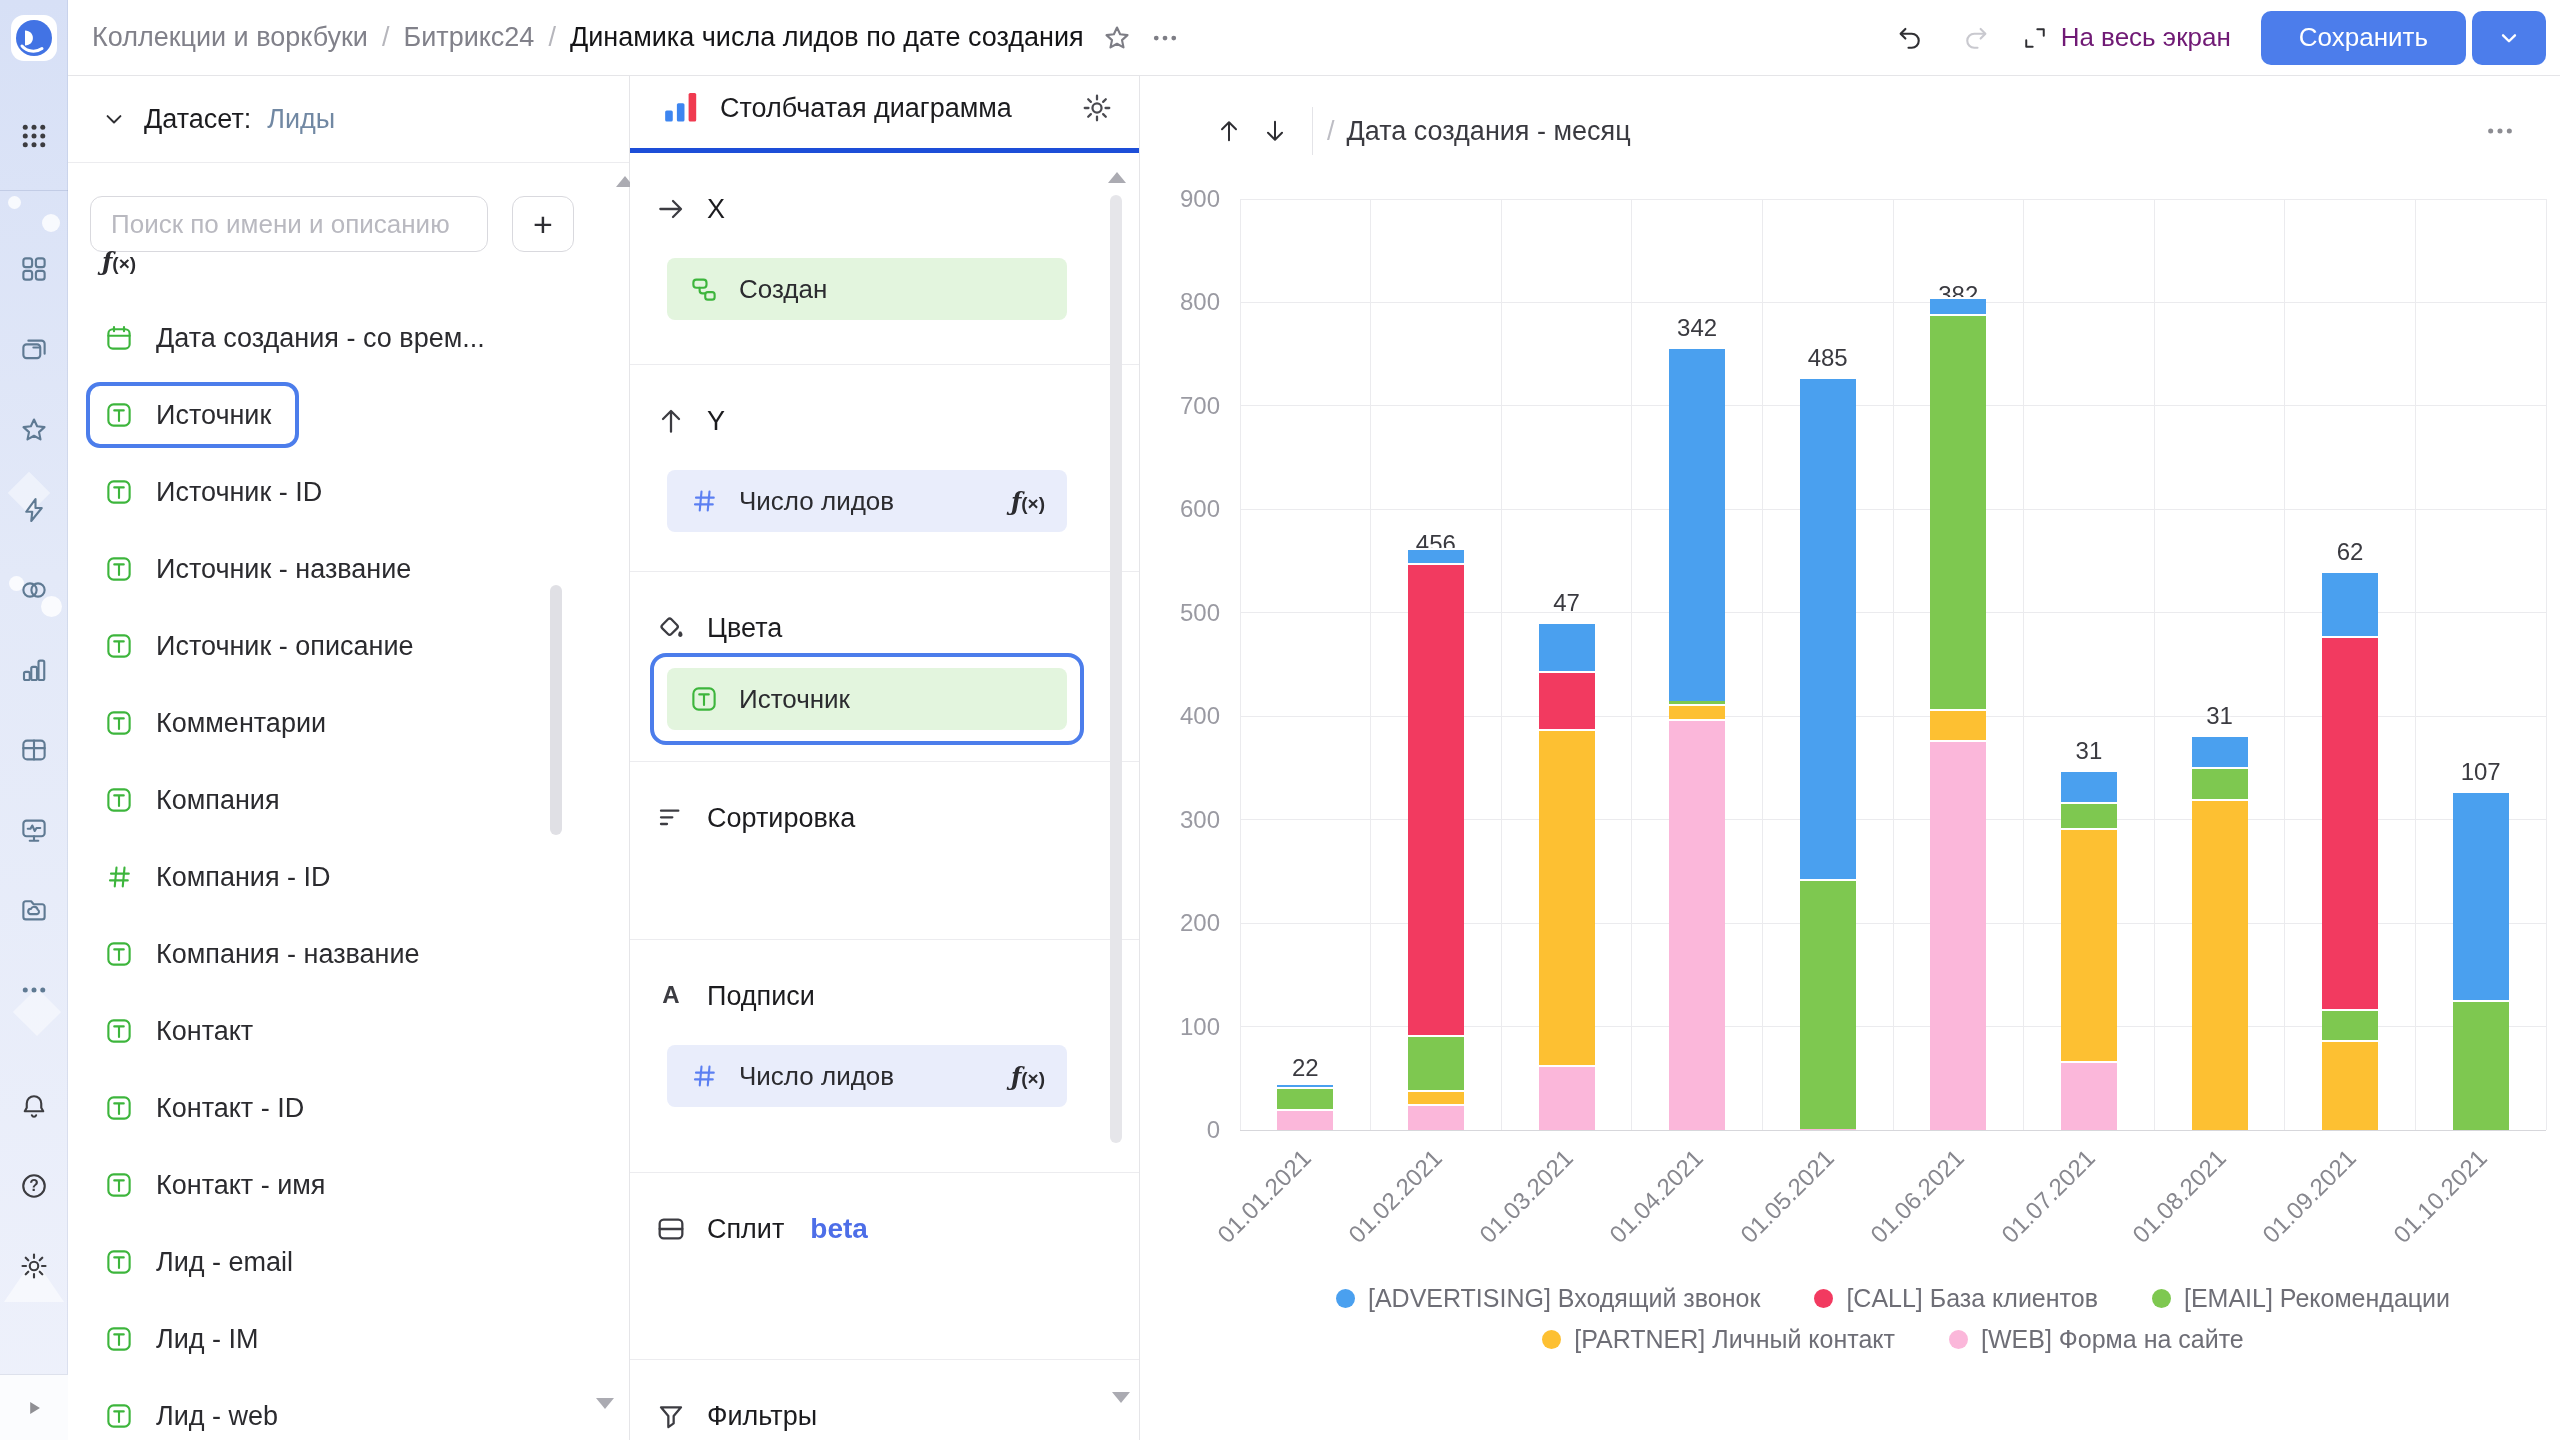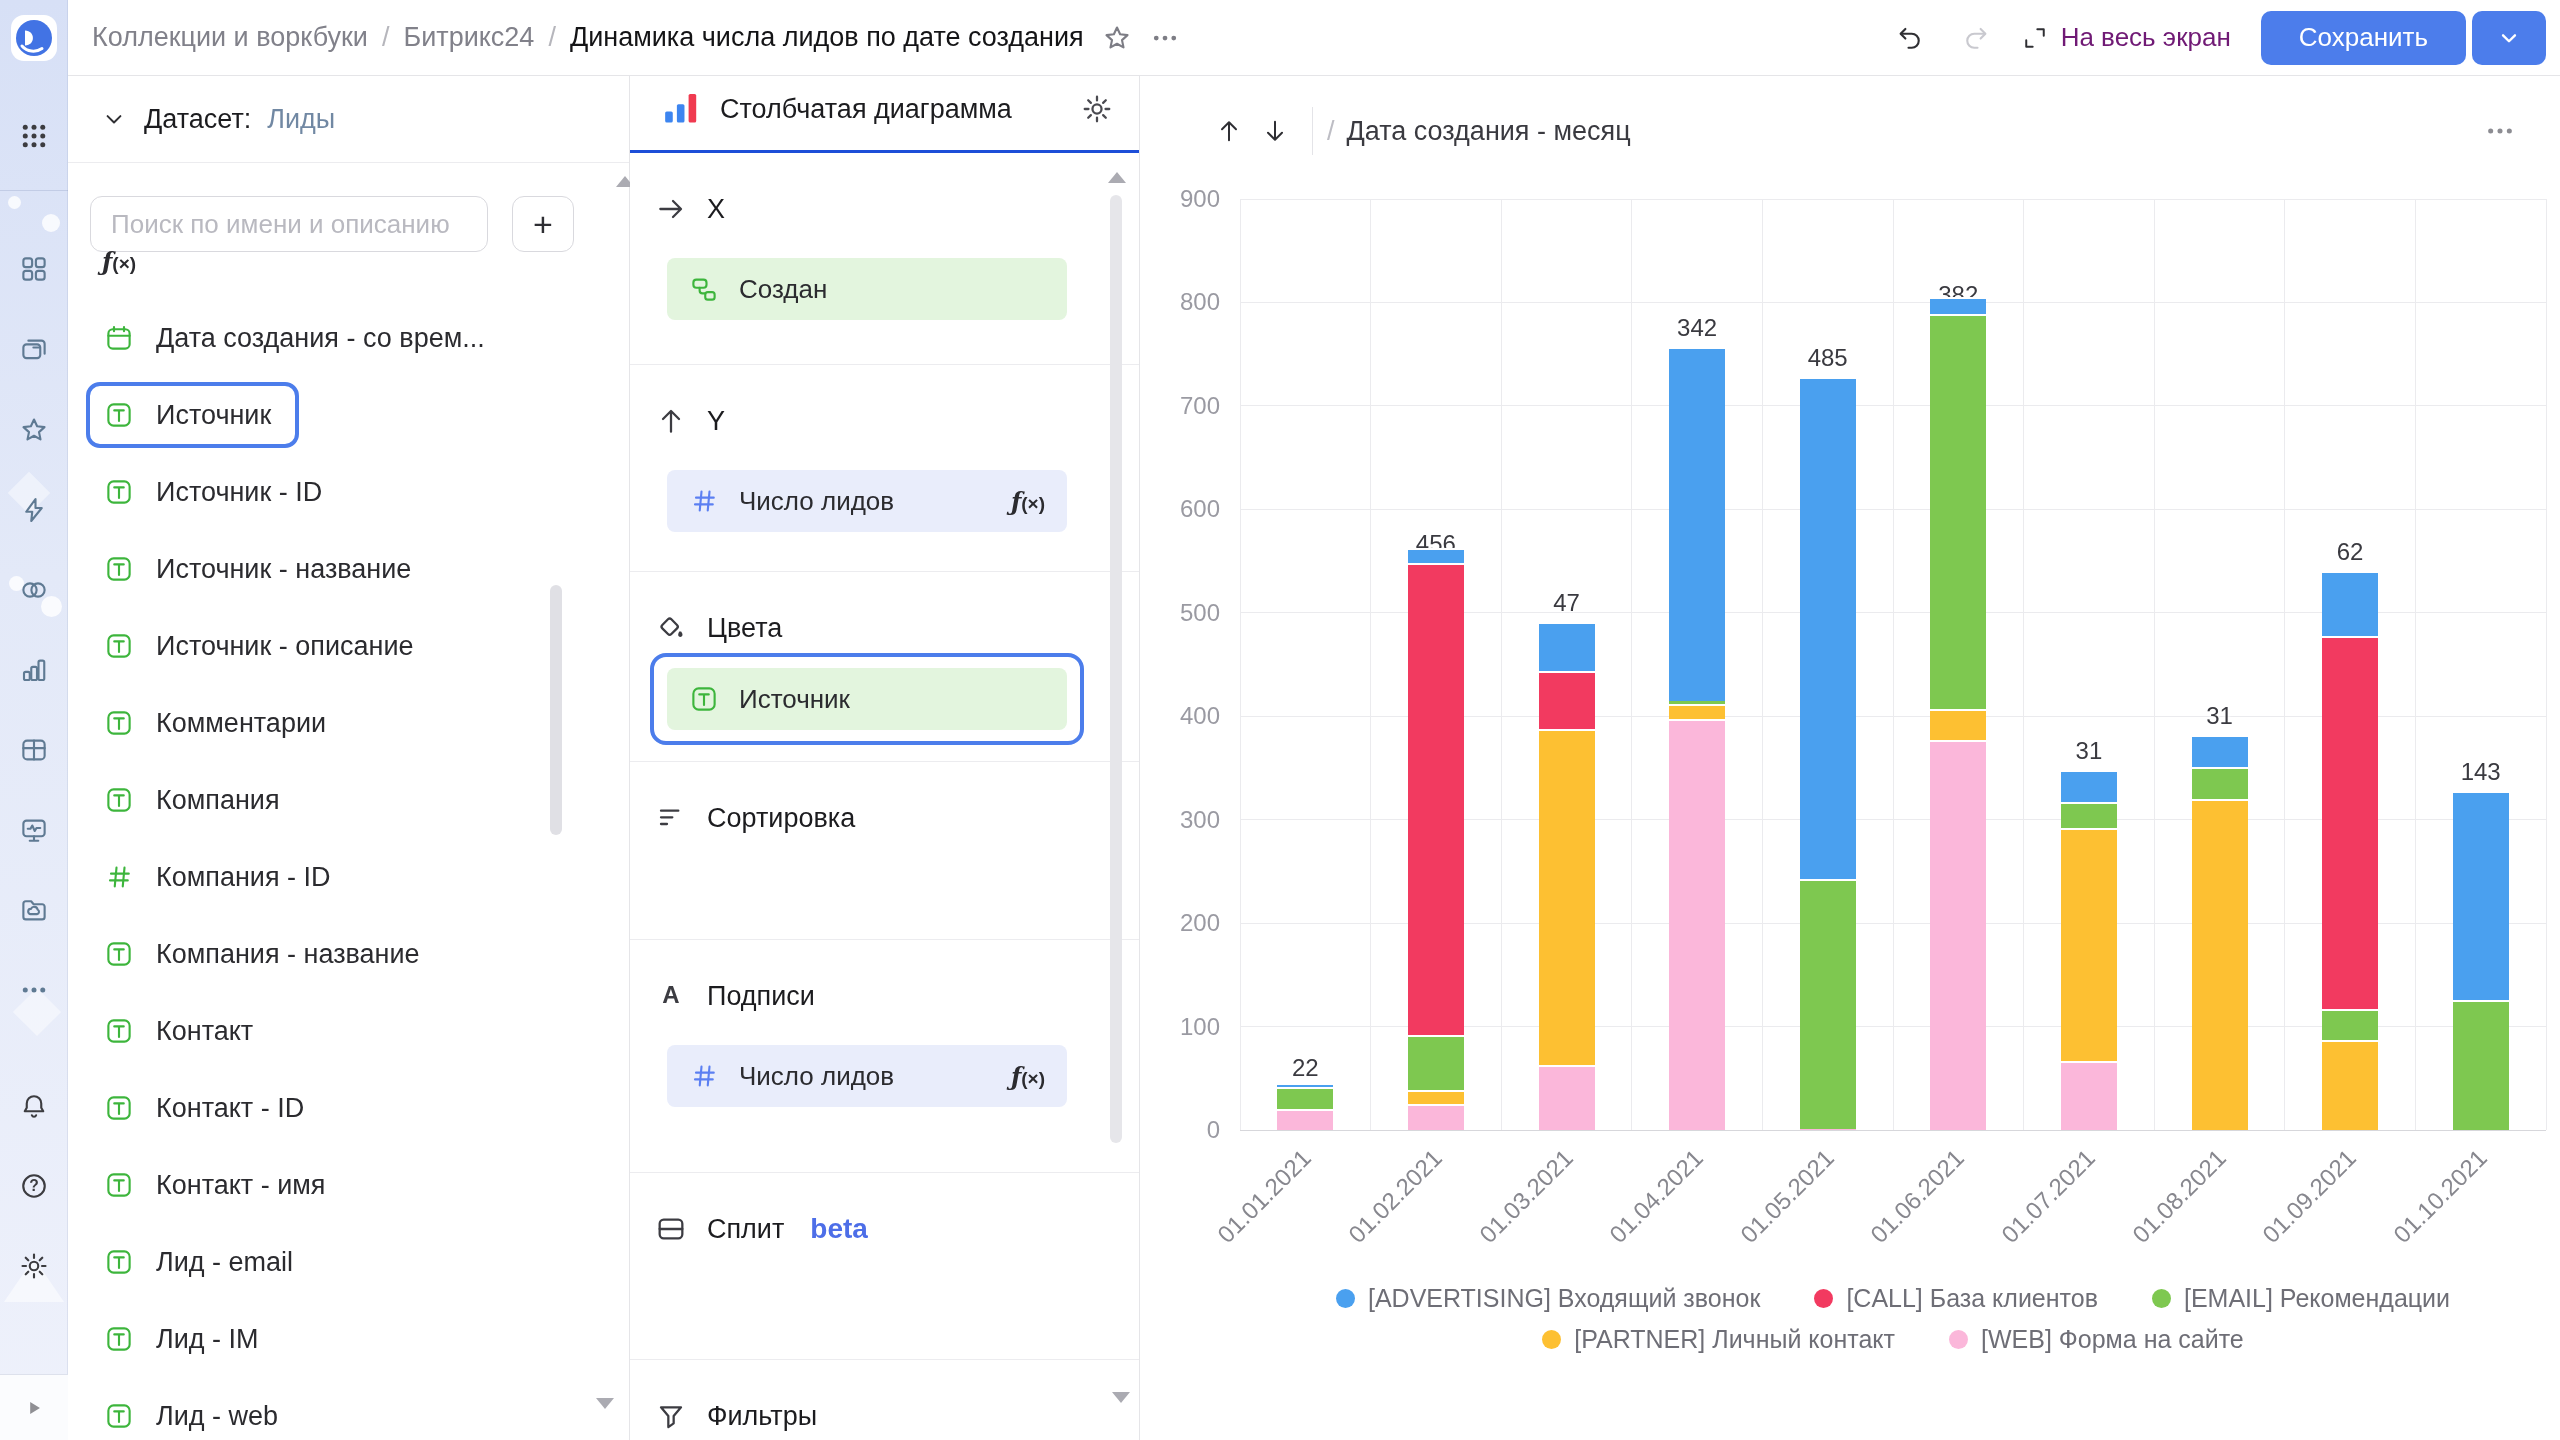--- a/index.html
+++ b/index.html
@@ -64,21 +64,21 @@
   .fx { font-size:24px; font-weight:700; color:#2b2b2f; margin-left:16px; white-space:nowrap; }
   .fx i { font-style:italic; font-family:"DejaVu Serif",serif; }
   .fx small { font-size:19px; font-weight:700; }
 
   .scroll-tri-up, .scroll-tri-down { position:absolute; width:0; height:0;
     border-left:9px solid transparent; border-right:9px solid transparent; }
   .scroll-tri-up { border-bottom:11px solid #ababb2; }
   .scroll-tri-down { border-top:11px solid #ababb2; }
   .scroll-thumb { position:absolute; width:12px; border-radius:6px; background:#e0e0e5; }
 
-  .cfg-header { position:absolute; left:0; top:0; width:100%; height:77px; border-bottom:3px solid #1d4ed8;
+  .cfg-header { position:absolute; left:0; top:0; width:100%; height:77px; border-bottom:5px solid #1d4ed8;
     display:flex; align-items:center; padding:0 26px 8px 32px; gap:20px; }
   .cfg-title { font-size:27px; color:#1c1c1f; font-weight:500; flex:1; }
   .cfg-gear { color:#4a4a50; cursor:pointer; }
   .cfg-section { position:absolute; left:0; width:100%; border-top:1px solid #ececef; }
   .cfg-section:first-of-type { border-top:none; }
   .cfg-sec-head { position:absolute; left:25px; display:flex; align-items:center; gap:20px; color:#3c3c42; }
   .cfg-sec-label { font-size:27px; color:#1c1c1f; }
   .cfg-badge { font-size:28px; font-weight:700; color:#4d6ee8; margin-left:6px; }
   .pill { position:absolute; left:37px; width:400px; height:62px; border-radius:8px; display:flex;
     align-items:center; gap:20px; padding:0 22px; cursor:pointer; }
@@ -729,21 +729,21 @@
       <div class="bar-label" style="left: 1035.1px; bottom: 94.9967px;">87</div>
       <div class="seg" title="[EMAIL] Рекомендации: 30" style="left: 1082.1px; width: 56px; bottom: 89.9967px; height: 31.0333px; background: rgb(126, 200, 80); border-top: 2px solid rgb(255, 255, 255);"></div>
       <div class="bar-label" style="left: 1035.1px; bottom: 126.03px;">30</div>
       <div class="seg" title="[CALL] База клиентов: 361" style="left: 1082.1px; width: 56px; bottom: 121.03px; height: 373.434px; background: rgb(242, 58, 96); border-top: 2px solid rgb(255, 255, 255);"></div>
       <div class="bar-label" style="left: 1035.1px; bottom: 499.464px;">361</div>
       <div class="seg" title="[ADVERTISING] Входящий звонок: 62" style="left: 1082.1px; width: 56px; bottom: 494.464px; height: 64.1356px; background: rgb(74, 160, 239); border-top: 2px solid rgb(255, 255, 255);"></div>
       <div class="bar-label" style="left: 1035.1px; bottom: 563.6px;">62</div>
       <div class="seg" title="[EMAIL] Рекомендации: 126" style="left: 1212.7px; width: 56px; bottom: 0px; height: 130.34px; background: rgb(126, 200, 80); border-top: 2px solid rgb(255, 255, 255);"></div>
       <div class="bar-label" style="left: 1165.7px; bottom: 135.34px;">126</div>
       <div class="seg" title="[ADVERTISING] Входящий звонок: 202" style="left: 1212.7px; width: 56px; bottom: 130.34px; height: 208.958px; background: rgb(74, 160, 239); border-top: 2px solid rgb(255, 255, 255);"></div>
-      <div class="bar-label" style="left: 1165.7px; bottom: 344.298px;">143</div>
+      <div class="bar-label" style="left: 1165.7px; bottom: 344.298px;">107</div>
     </div>
   <div id="xlabels">
       <div class="xlab" style="left: -72.7px; top: 1068px;">01.01.2021</div>
       <div class="xlab" style="left: 57.9px; top: 1068px;">01.02.2021</div>
       <div class="xlab" style="left: 188.5px; top: 1068px;">01.03.2021</div>
       <div class="xlab" style="left: 319.1px; top: 1068px;">01.04.2021</div>
       <div class="xlab" style="left: 449.7px; top: 1068px;">01.05.2021</div>
       <div class="xlab" style="left: 580.3px; top: 1068px;">01.06.2021</div>
       <div class="xlab" style="left: 710.9px; top: 1068px;">01.07.2021</div>
       <div class="xlab" style="left: 841.5px; top: 1068px;">01.08.2021</div>

